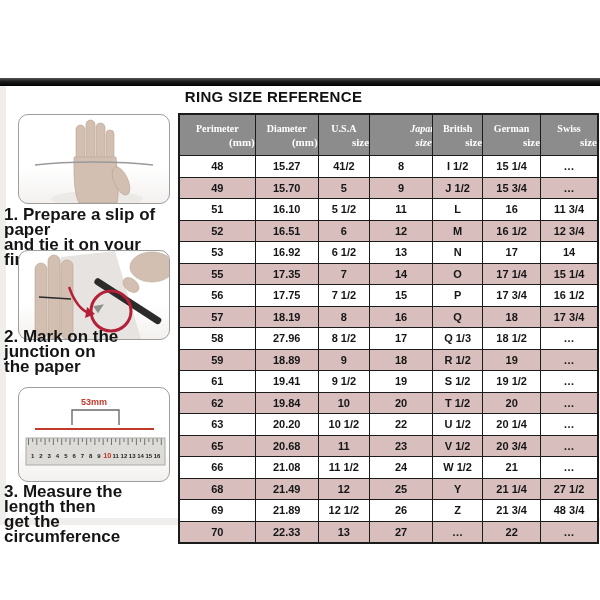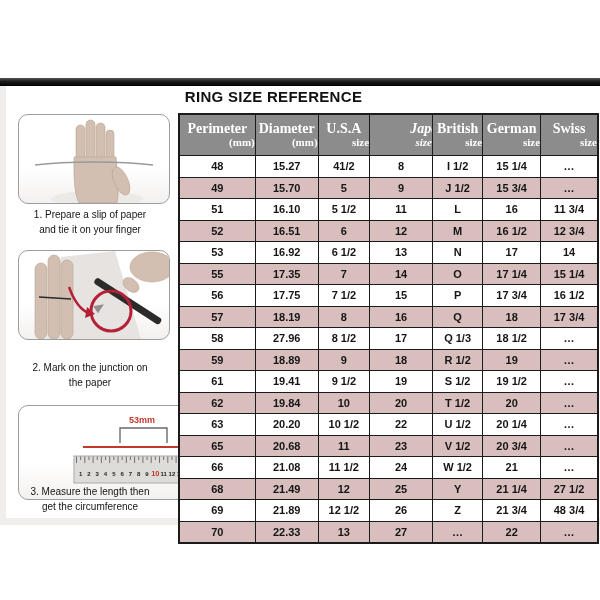--- a/index.html
+++ b/index.html
@@ -10,34 +10,34 @@
   .page-title{position:absolute;left:0;top:88px;width:547px;text-align:center;
               font-size:15px;font-weight:700;color:#111;letter-spacing:.3px;}
   .left-edge{position:absolute;left:0;top:86px;width:6px;height:432px;background:#f0eeec;}
   .bottom-edge{position:absolute;left:0;top:518px;width:600px;height:7px;background:#f0eeec;}
 
   
   .photo-box{position:absolute;left:18px;width:150px;border:1.2px solid #9d9d9d;border-radius:10px;
              background:linear-gradient(#ffffff 60%, #f3f1ef 100%);overflow:hidden;}
   .box1{top:114px;height:88px;}
   .box2{top:250px;height:88px;}
-  .box3{top:405px;height:93px;padding-left:48px;}
+  .box3{top:387px;height:93px;}
   .photo-box svg{display:block;width:100%;height:100%;}
-  .caption{position:absolute;left:4px;width:172px;text-align:center;
-           font-size:10px;line-height:15px;font-weight:400;color:#141414;}
-  .cap1{top:207px;} .cap2{top:360px;} .cap3{top:484px;}
+  .caption{position:absolute;left:4px;width:172px;
+           font-size:17px;line-height:15px;font-weight:700;color:#141414;}
+  .cap1{top:207px;} .cap2{top:329px;} .cap3{top:484px;}
 
   
   .size-table{position:absolute;left:178px;top:113px;width:421px;border-collapse:collapse;
               table-layout:fixed;border:2px solid #1b1b1b;}
   .size-table th,.size-table td{border:1px solid #1b1b1b;text-align:center;vertical-align:middle;
               padding:0;overflow:hidden;white-space:nowrap;}
   .size-table th{height:40px;background:#8c8c8c;color:#ffffff;
               font-family:"Liberation Serif",serif;}
-  .size-table th .h1{font-size:14px;font-weight:700;line-height:14px;}
+  .size-table th .h1{font-size:10px;font-weight:700;line-height:14px;}
   .size-table th .h2{font-size:11px;font-weight:700;line-height:12px;text-align:right;}
   .size-table th .it{font-style:italic;margin-left:40px;}
   .size-table td{height:20.5px;font-size:11px;font-weight:700;color:#151515;}
   .size-table tbody tr:nth-child(even){background:#d9bebe;}
   .size-table tbody tr:nth-child(odd){background:#ffffff;}
 </style>
 </head>
 <body>
 
 <div class="stage">

